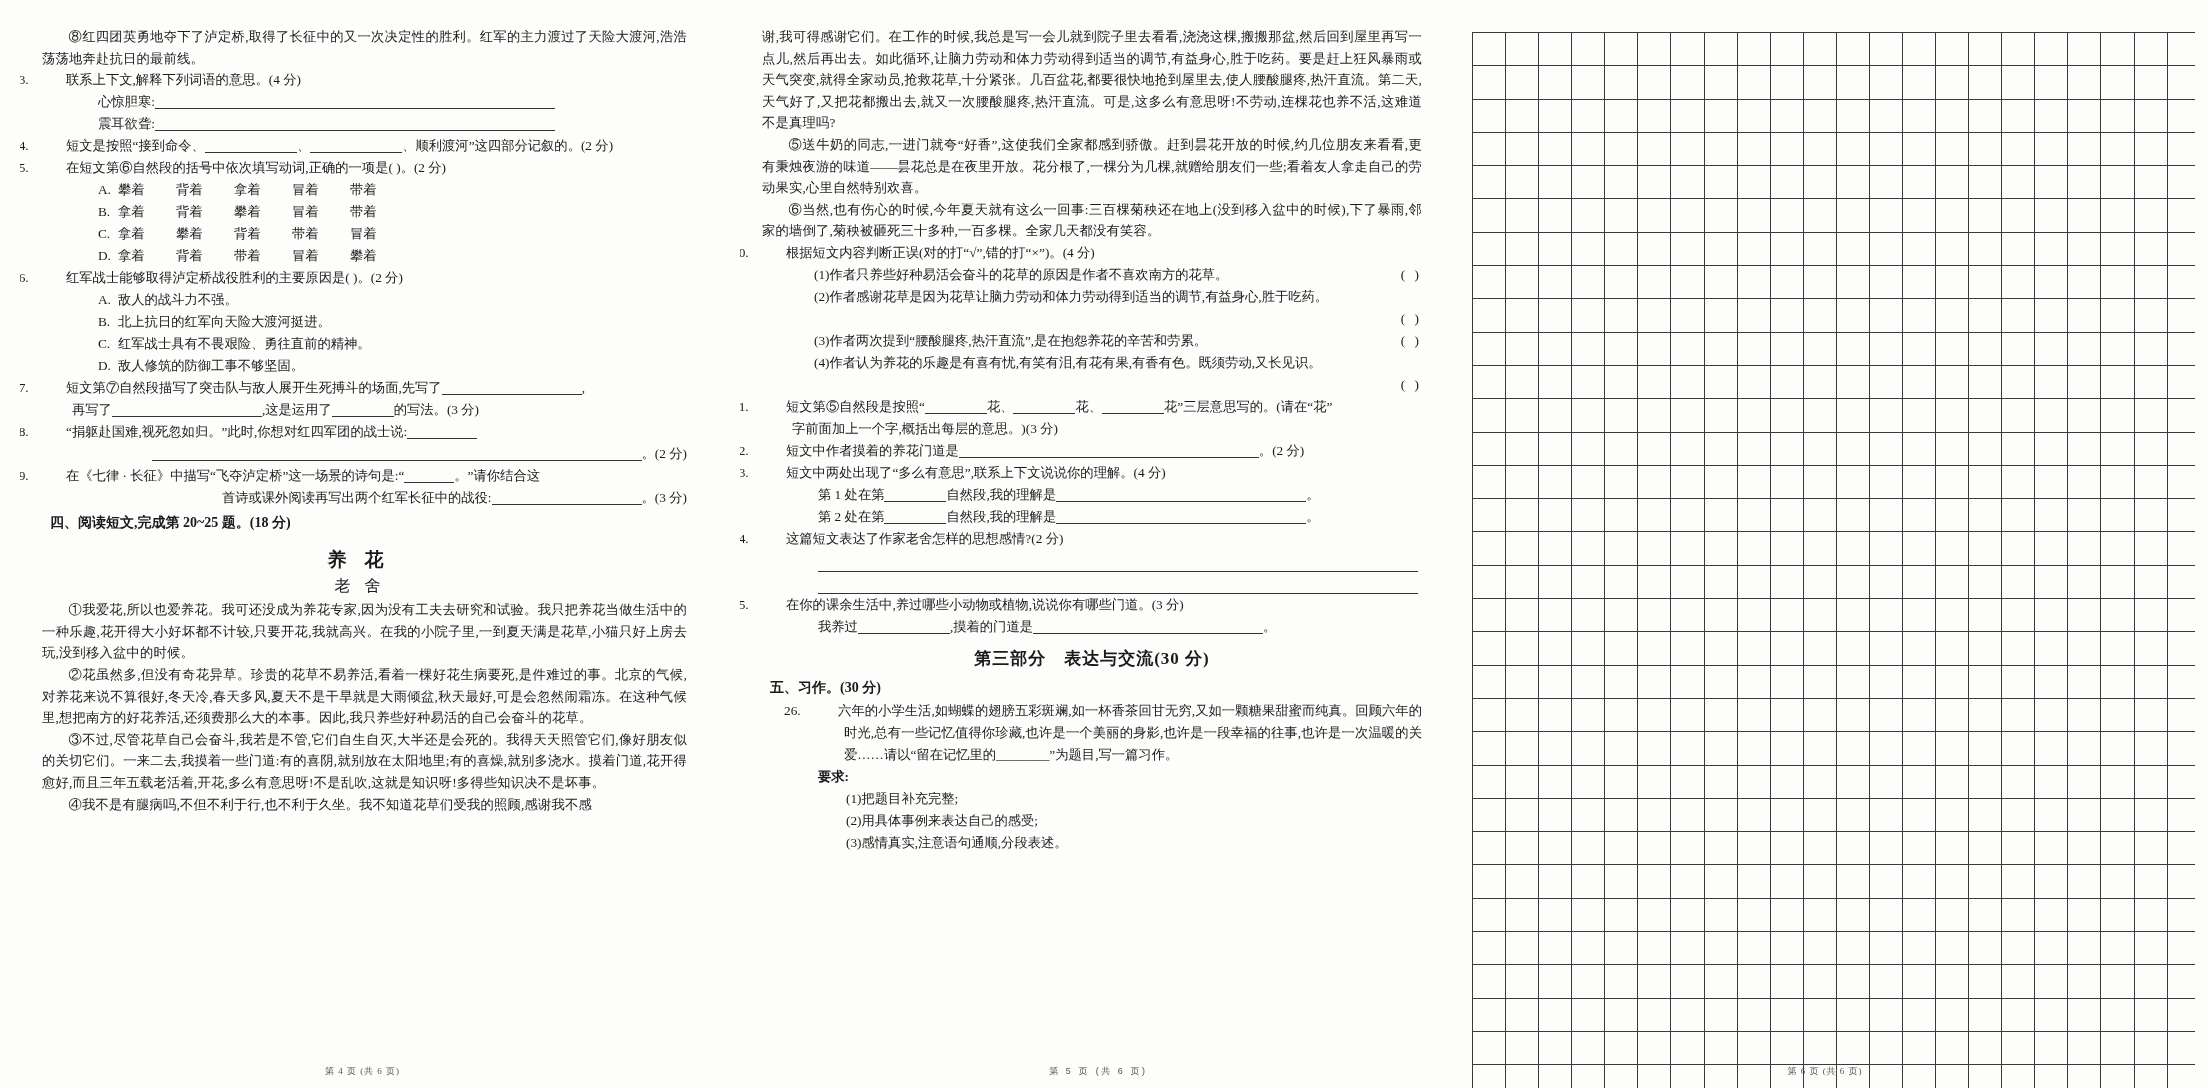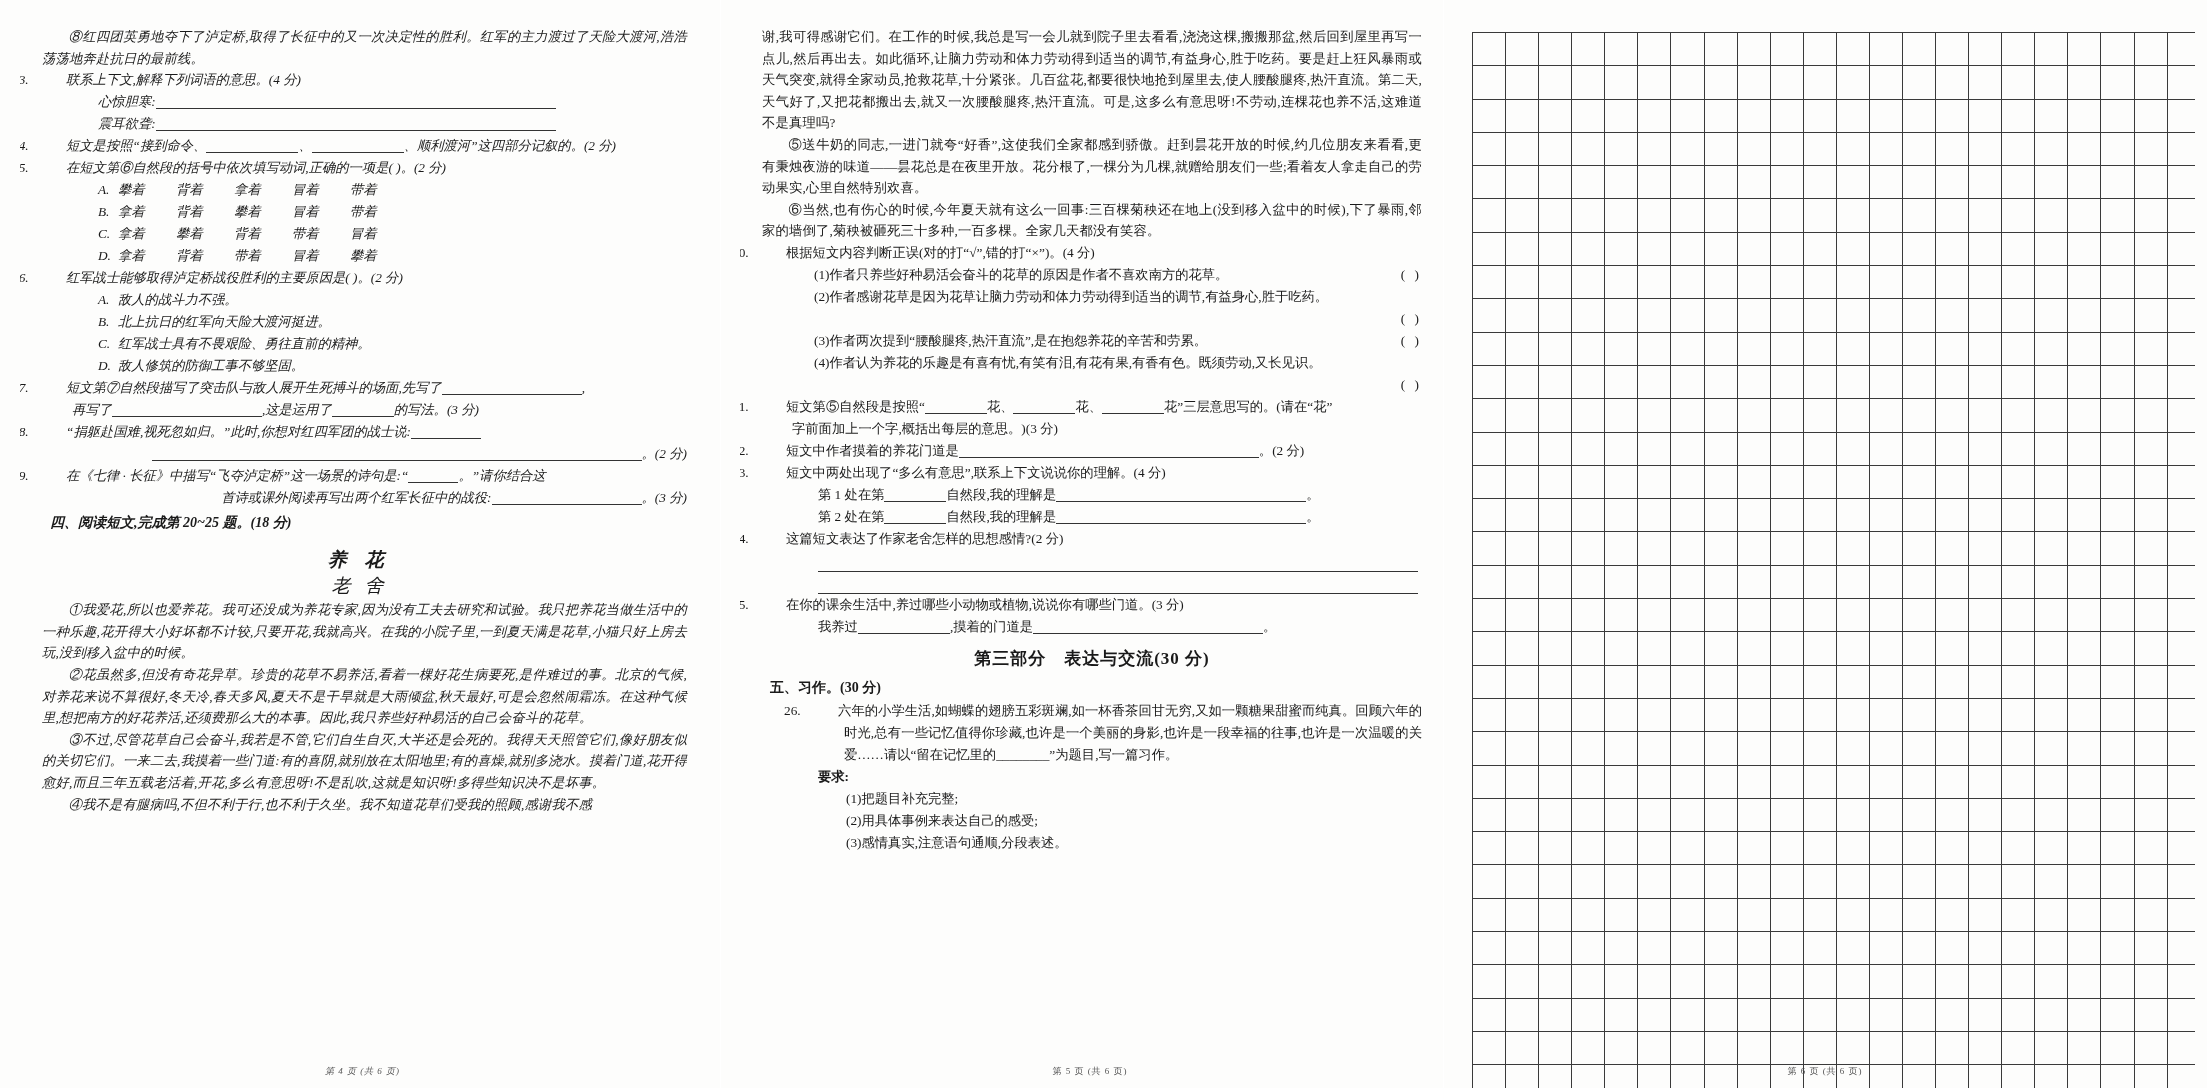--- a/index.html
+++ b/index.html
@@ -22,21 +22,21 @@
   }
 
   
   .sheet {
     position: absolute;
     top: 0;
     height: 1088px;
     box-sizing: border-box;
     overflow: hidden;
   }
-  #col-left   { left: 20px;   width: 685px; padding: 26px 18px 0 22px; font-style: italic; }
+  #col-left   { left: 20px;   width: 685px; padding: 26px 18px 0 22px; }
   #col-mid    { left: 740px;  width: 700px; padding: 26px 18px 4px 22px; }
   #col-right  { left: 1455px; width: 740px; padding: 26px 14px 0 14px; }
 
   .col-sep {
     position: absolute;
     top: 0;
     width: 1px;
     height: 1088px;
     background: #ffffff;
   }
@@ -87,21 +87,21 @@
   .title-cn {
     text-align: center;
     font-size: 19px;
     font-weight: bold;
     letter-spacing: 18px;
     line-height: 30px;
     margin: 10px 0 0 0;
   }
   .author-cn {
     text-align: center;
-    font-size: 19px;
+    font-size: 16px;
     letter-spacing: 14px;
     line-height: 22px;
     margin: 0 0 2px 0;
   }
   .part-head {
     text-align: center;
     font-size: 17px;
     font-weight: bold;
     line-height: 30px;
     margin: 6px 0 2px 0;
@@ -129,21 +129,21 @@
   .foot {
     position: absolute;
     bottom: 10px;
     width: 100%;
     text-align: center;
     font-size: 9px;
     color: #555;
     letter-spacing: 1px;
   }
   #col-left .foot  { left: 0; }
-  #col-mid  .foot  { left: 0; }
+  #col-mid  .foot  { left: 8px; font-family: Liberation Mono, monospace; }
   #col-right .foot { left: 0; }
 
   
   .grid-wrap {
     margin: 6px auto 0 auto;
     width: 706px;
   }
   table.zgrid {
     border-collapse: collapse;
     table-layout: fixed;

